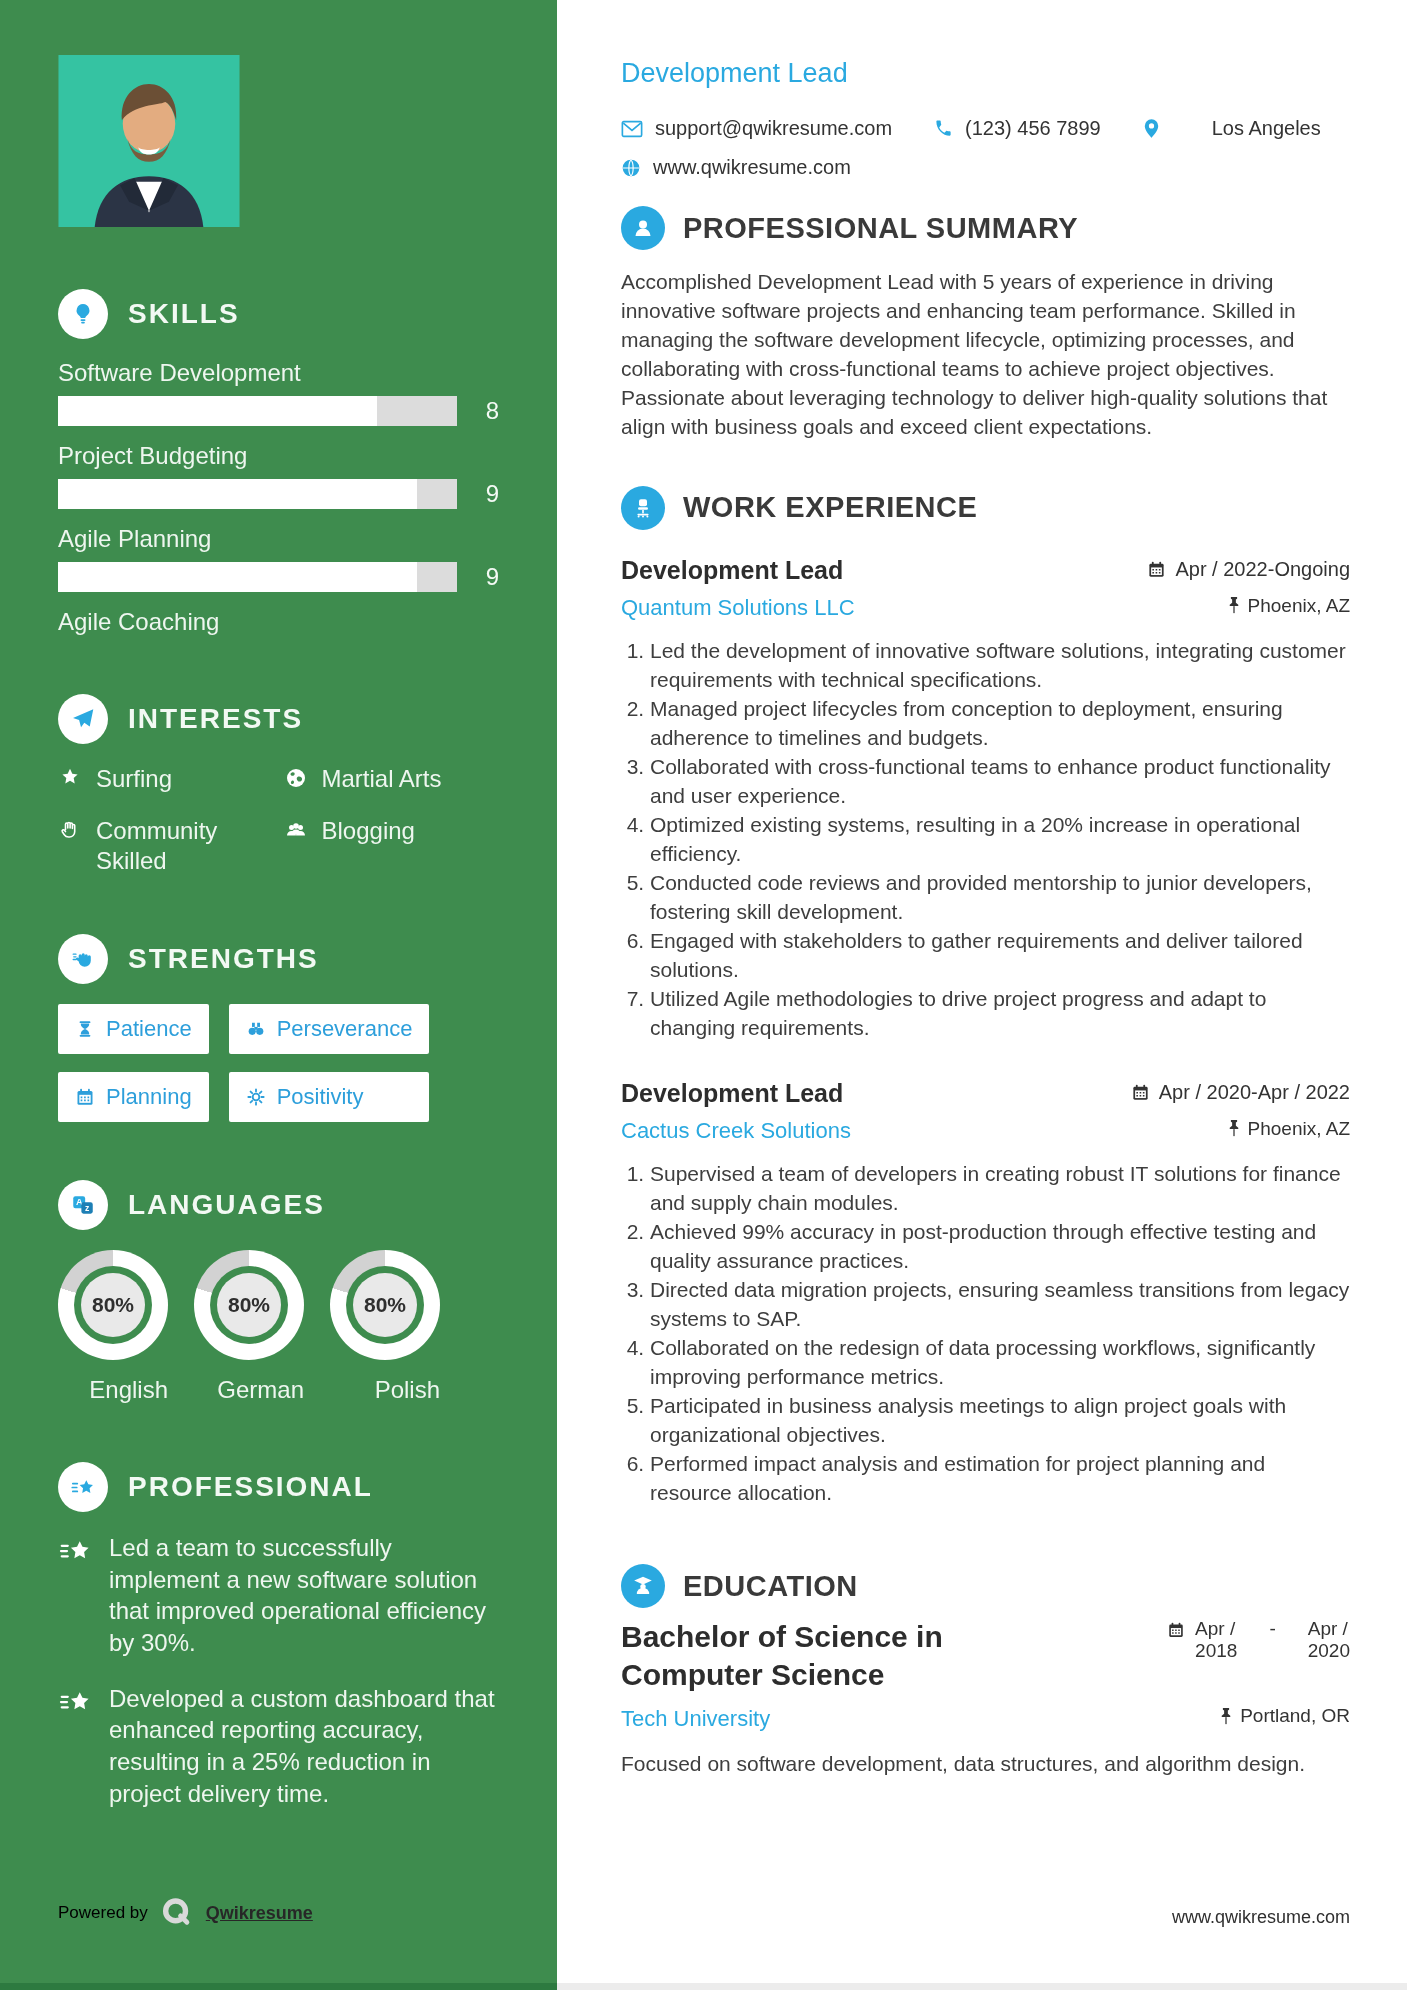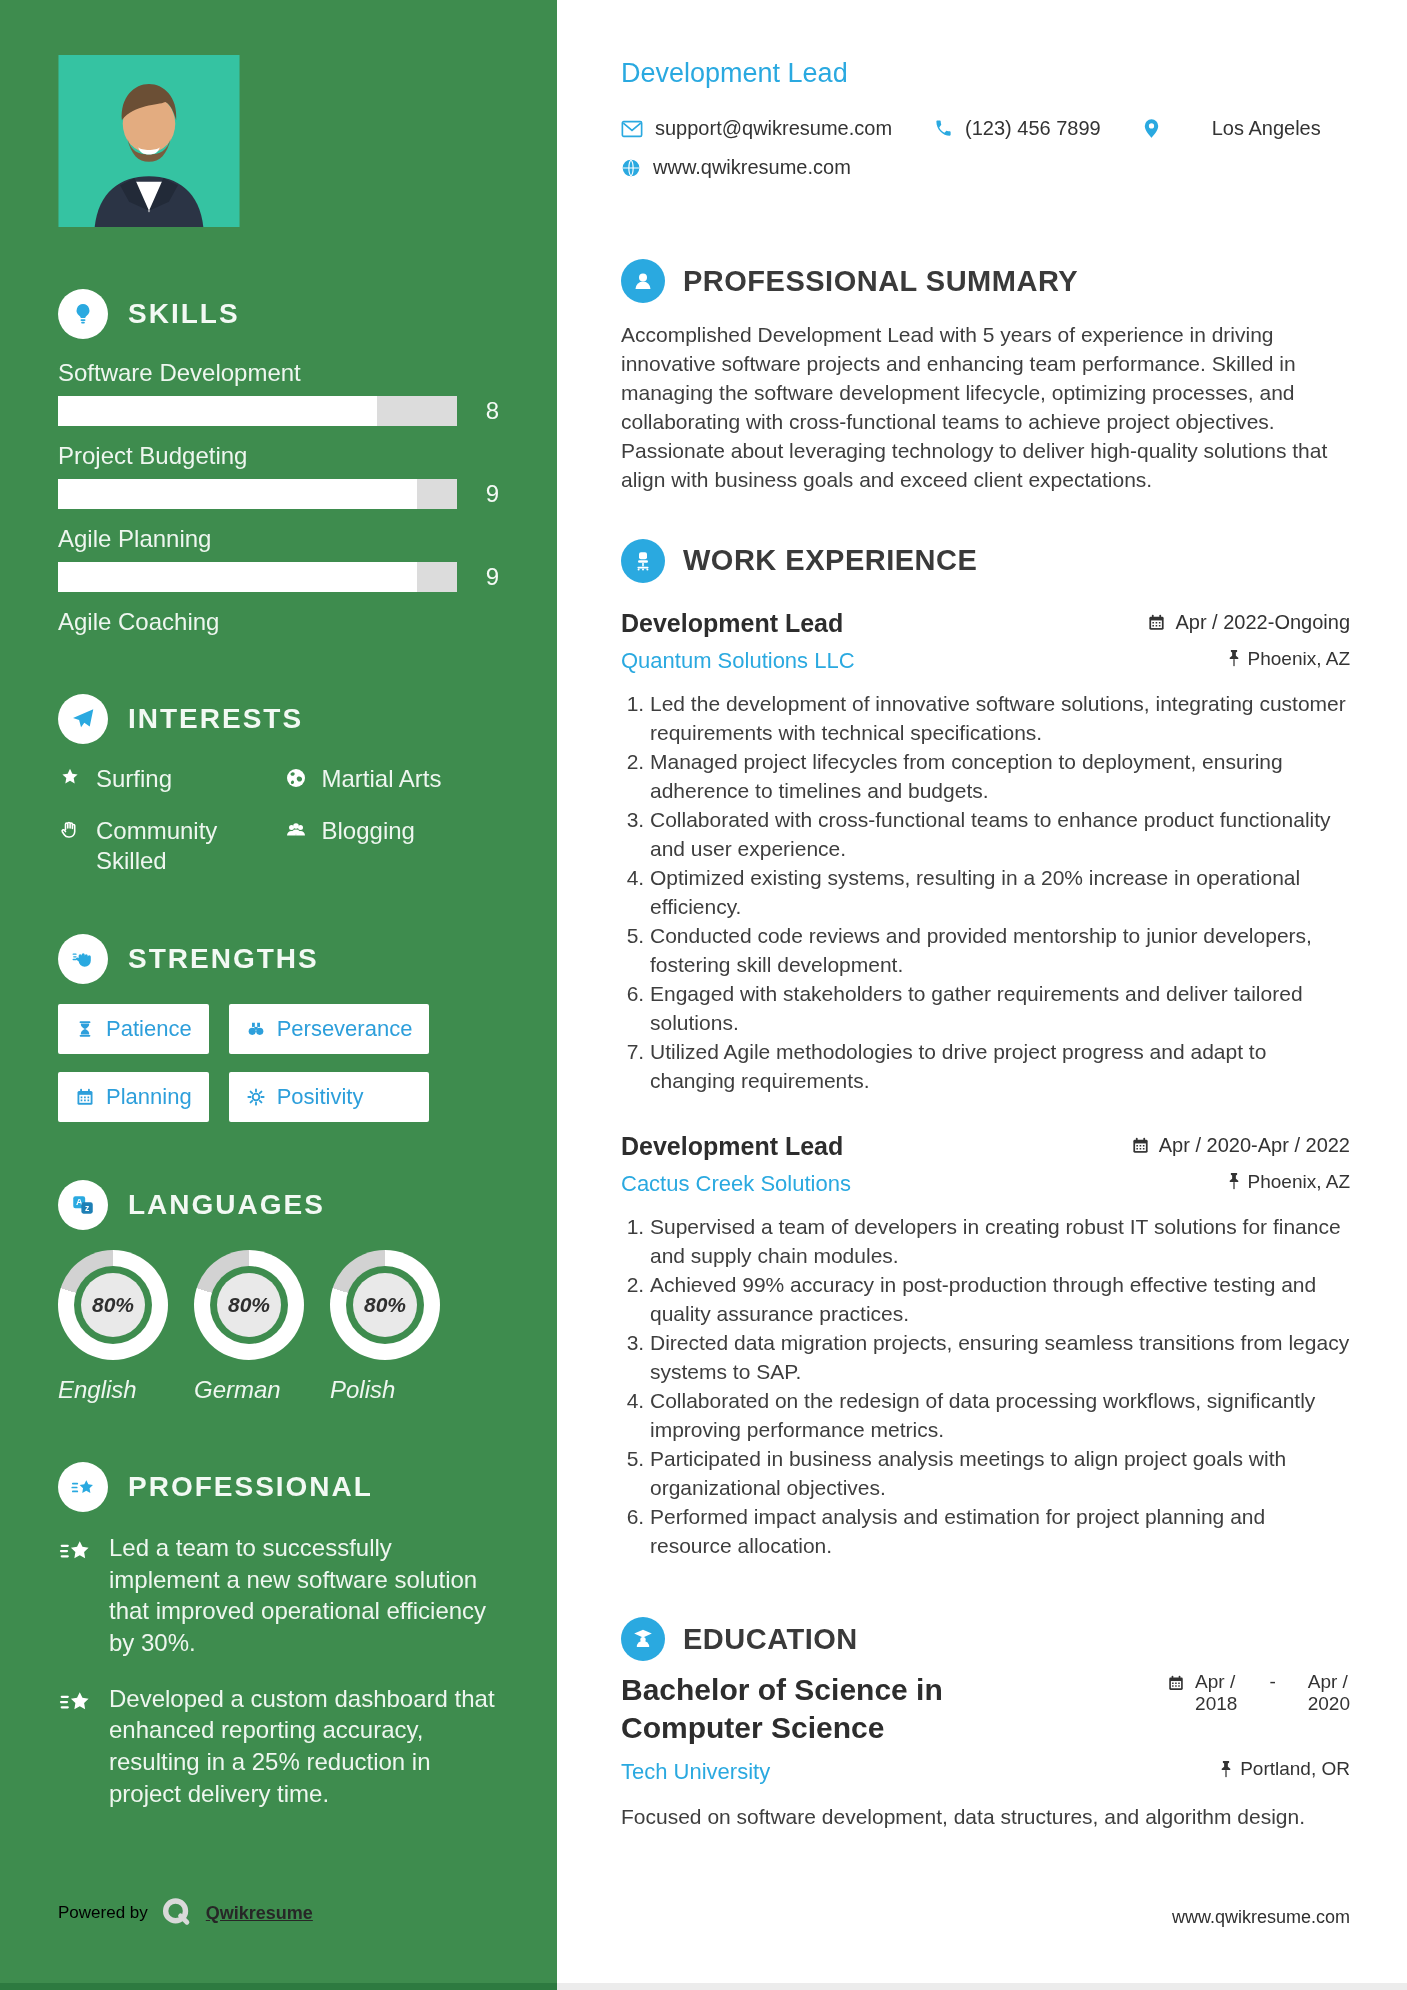--- a/index.html
+++ b/index.html
@@ -22,21 +22,21 @@
   .skill-val { width:42px; text-align:right; font-size:24px; color:#f4faf5; }
 
   .interest-grid { display:grid; grid-template-columns:1fr 1fr; row-gap:22px; column-gap:10px; }
   .interest { display:flex; gap:14px; font-size:24px; line-height:1.25; align-items:flex-start; }
   .interest .iico { flex:0 0 24px; margin-top:2px; }
 
   .chip-grid { display:grid; grid-template-columns:auto auto; justify-content:start; gap:18px 20px; }
   .chip { background:#ffffff; color:#2D9FDB; display:inline-flex; align-items:center; gap:11px; font-size:22px; padding:12px 17px; border-radius:2px; }
 
   .lang-row { display:flex; gap:26px; }
-  .lang { display:flex; flex-direction:column; align-items:flex-start; width:110px;font-style:italic; }
+  .lang { display:flex; flex-direction:column; align-items:flex-end; width:110px; }
   .donut { width:110px; height:110px; border-radius:50%; background:conic-gradient(#ffffff calc(var(--v)*3.6deg), #d2d2d2 0); display:flex; align-items:center; justify-content:center; }
   .donut-gap { width:78px; height:78px; border-radius:50%; background:#3E8C4E; display:flex; align-items:center; justify-content:center; }
   .donut-hole { width:64px; height:64px; border-radius:50%; background:#e9e9e9; display:flex; align-items:center; justify-content:center; font-size:21px; font-weight:bold; color:#2f2f2f; }
   .lang-label { margin-top:16px; font-size:24px; color:#eef6ef; }
 
   .ach-item { display:flex; gap:15px; margin-bottom:24px; }
   .ach-item .aico { flex:0 0 36px; margin-top:1px; }
   .ach-item p { font-size:24px; line-height:1.32; color:#eef6ef; }
 
   .side-footer { position:absolute; left:58px; bottom:60px; display:flex; align-items:center; gap:12px; }
@@ -44,21 +44,21 @@
   .side-footer .brand { font-size:18px; color:#272727; text-decoration:underline; font-weight:bold; }
 
   
   .main { flex:1; padding:50px 57px 0 64px; position:relative; color:#3d3d3d; }
   .name { font-size:47px; font-weight:bold; color:#262626; letter-spacing:1px; }
   .job-title { font-size:27px; color:#2AA9E0; margin-top:8px; }
   .contact { margin-top:28px; display:flex; align-items:center; gap:12px; font-size:20px; color:#333; flex-wrap:wrap; }
   .contact .gap { width:18px; }
   .contact-row2 { margin-top:16px; }
 
-  .m-section { margin-top:80px; }
+  .m-section { margin-top:27px; }
   .m-head { display:flex; align-items:center; gap:18px; margin-bottom:18px; }
   .m-head .circle { width:44px; height:44px; border-radius:50%; background:#2AA9E0; display:flex; align-items:center; justify-content:center; flex:0 0 44px; }
   .m-head h2 { font-size:29px; font-weight:bold; color:#3a3a3a; letter-spacing:0.5px; }
   .m-section p.body { font-size:21px; line-height:1.38; color:#3e3e3e; }
 
   .job { margin-top:26px; }
   .job-top { display:flex; justify-content:space-between; align-items:baseline; }
   .role { font-size:25px; font-weight:bold; color:#2d2d2d; }
   .dates { display:flex; align-items:center; gap:9px; font-size:20px; color:#333; }
   .job-sub { display:flex; justify-content:space-between; align-items:baseline; margin-top:10px; }

